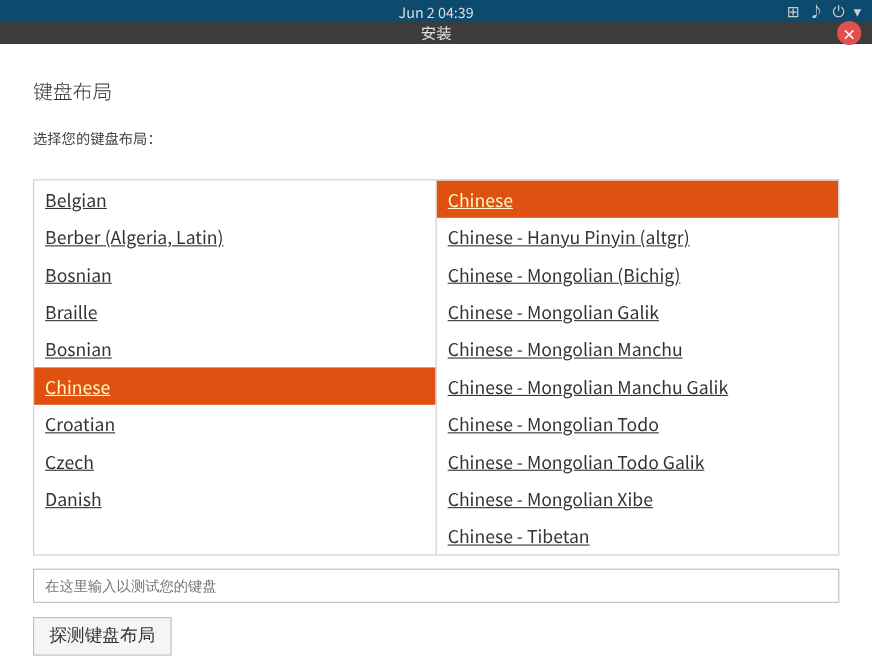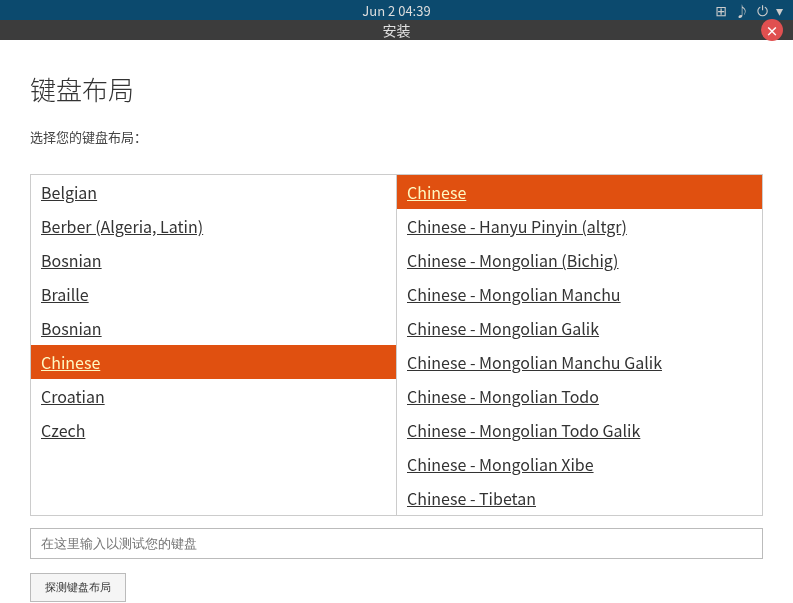--- a/index.html
+++ b/index.html
@@ -73,21 +73,21 @@
     
     .main-content {
       background: #ffffff;
       flex: 1;
       padding: 30px 30px 20px 30px;
       display: flex;
       flex-direction: column;
     }
 
     .page-title {
-      font-size: 26px;
+      font-size: 18px;
       font-weight: 300;
       color: #333;
       margin-bottom: 20px;
     }
 
     .subtitle {
       font-size: 13px;
       color: #444;
       margin-bottom: 28px;
     }
@@ -132,21 +132,21 @@
       color: #999;
       margin-bottom: 13px;
       outline: none;
     }
 
     
     .detect-btn {
       border: 1px solid #bbb;
       background: #f5f5f5;
       padding: 6px 14px;
-      font-size: 11px;
+      font-size: 16px;
       cursor: pointer;
       color: #333;
       margin-bottom: 20px;
       display: inline-block;
     }
 
     
     .bottom-nav {
       display: flex;
       align-items: center;
@@ -200,27 +200,28 @@
   <div class="lists-container">
     <div class="list-panel" id="left-list">
         <div class="list-item">Belgian</div>
         <div class="list-item">Berber (Algeria, Latin)</div>
         <div class="list-item">Bosnian</div>
         <div class="list-item">Braille</div>
         <div class="list-item">Bosnian</div>
         <div class="list-item selected">Chinese</div>
         <div class="list-item">Croatian</div>
         <div class="list-item">Czech</div>
+        <div class="list-item">Danish</div>
       </div>
     <div class="list-panel" id="right-list">
         <div class="list-item selected">Chinese</div>
         <div class="list-item">Chinese - Hanyu Pinyin (altgr)</div>
         <div class="list-item">Chinese - Mongolian (Bichig)</div>
+        <div class="list-item">Chinese - Mongolian Galik</div>
         <div class="list-item">Chinese - Mongolian Manchu</div>
-        <div class="list-item">Chinese - Mongolian Galik</div>
         <div class="list-item">Chinese - Mongolian Manchu Galik</div>
         <div class="list-item">Chinese - Mongolian Todo</div>
         <div class="list-item">Chinese - Mongolian Todo Galik</div>
         <div class="list-item">Chinese - Mongolian Xibe</div>
         <div class="list-item">Chinese - Tibetan</div>
       </div>
   </div>
 
   <input type="text" class="keyboard-test-input" placeholder="在这里输入以测试您的键盘" style="">
 

